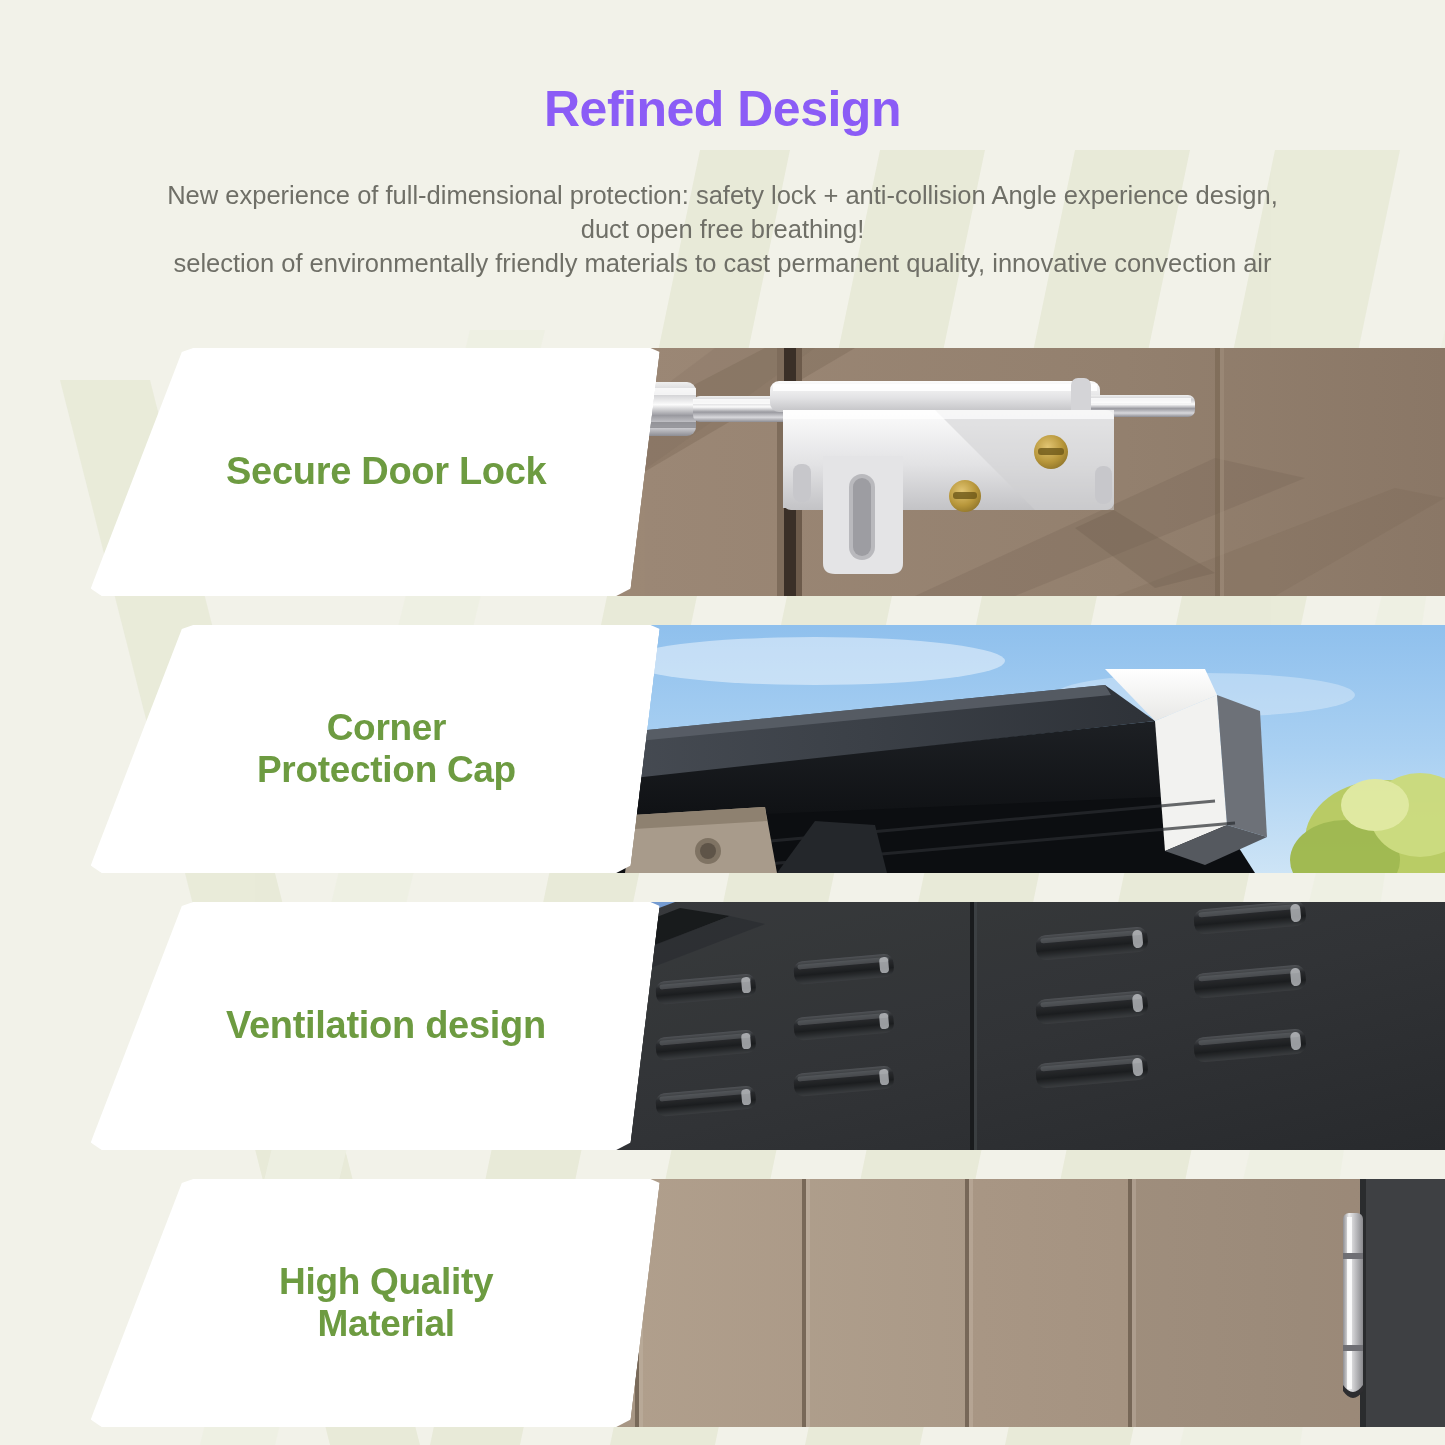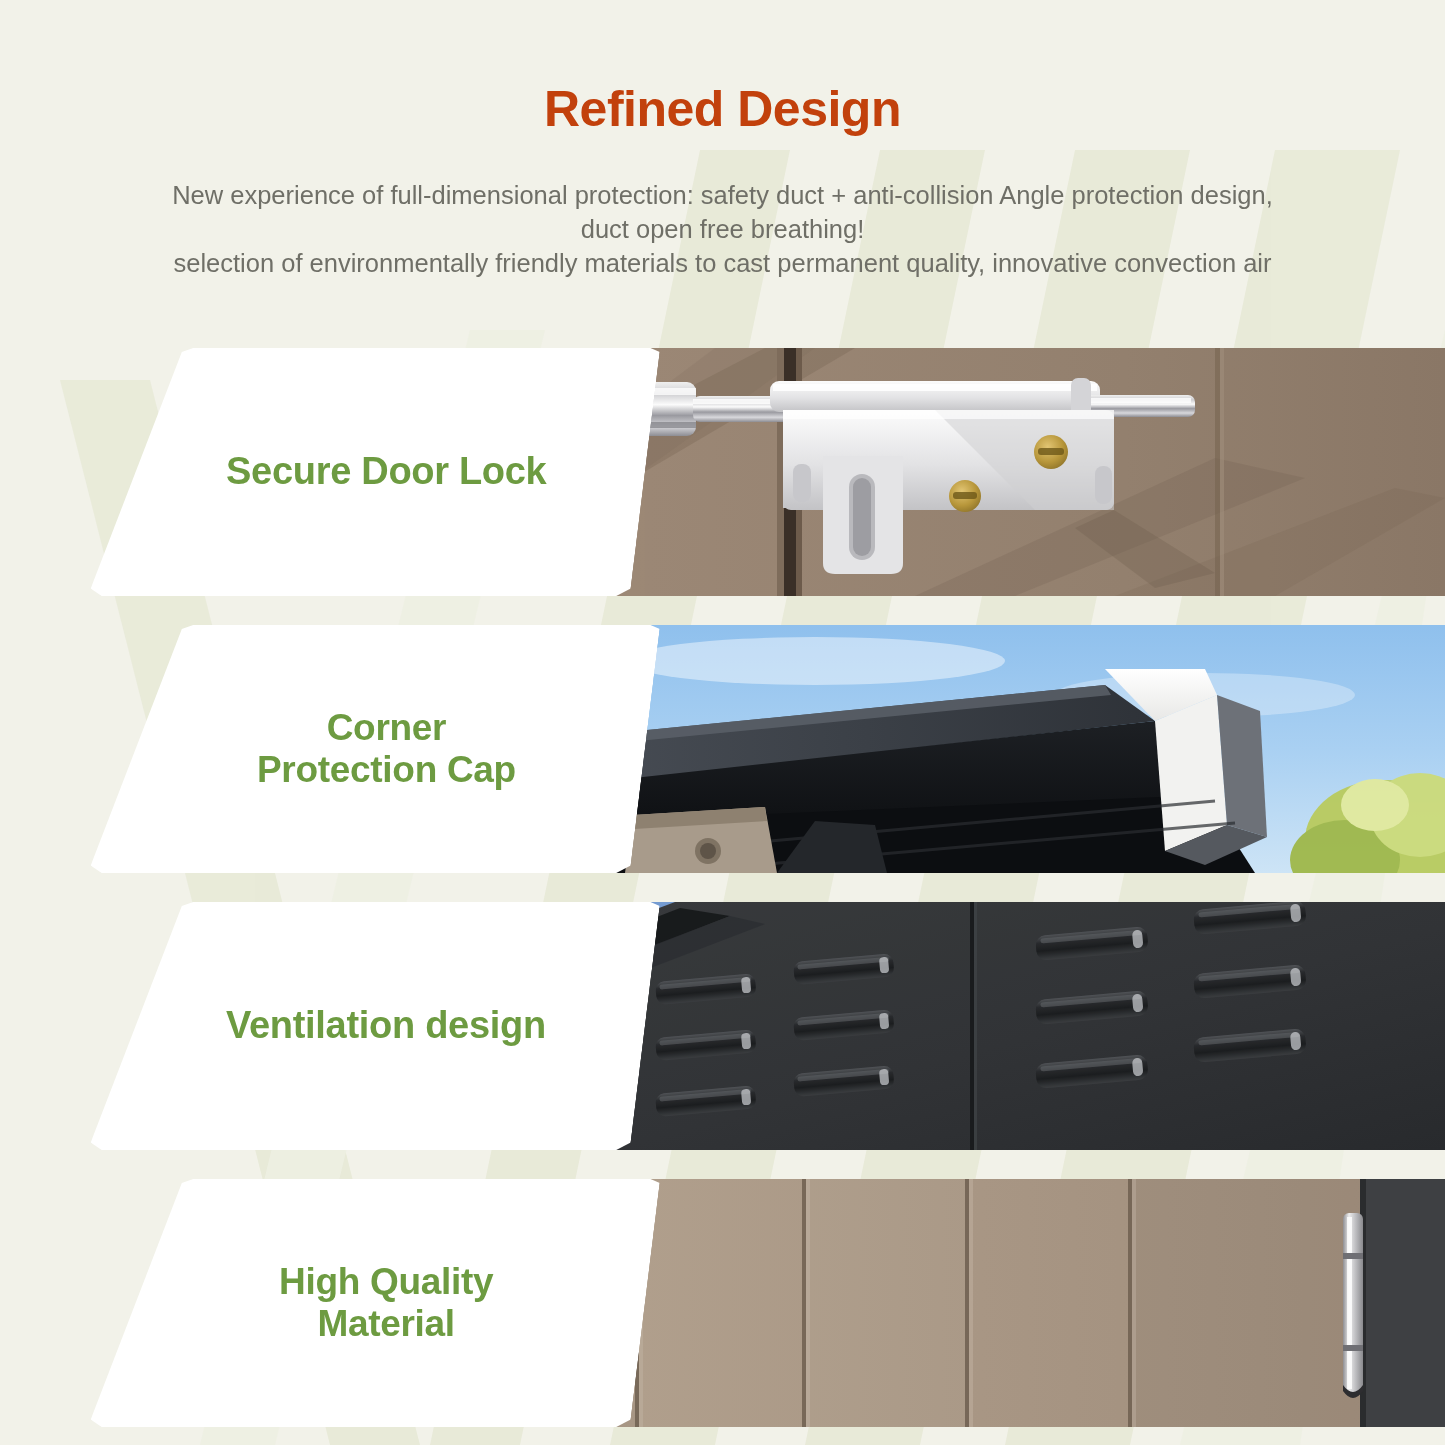--- a/index.html
+++ b/index.html
@@ -10,21 +10,21 @@
     position:relative;
     overflow:hidden;
   }
 
   
   .bg-wm { position:absolute; inset:0; overflow:hidden; pointer-events:none; z-index:0; }
 
   
   .header { position:absolute; top:0; left:0; width:1445px; z-index:3; text-align:center; }
   .title {
-    font-size:50px; font-weight:bold; color:#c2410c;
+    font-size:50px; font-weight:bold; color:#8b5cf6;
     letter-spacing:-0.5px; padding-top:84px; line-height:1;
   }
   .subtitle {
     font-size:25.5px; color:#6f6f67; line-height:1.34;
     width:1340px; margin:44px auto 0; font-weight:normal;
   }
 
   
   .cards { position:absolute; top:348px; left:0; width:1445px; z-index:2; }
   .card {
@@ -77,21 +77,21 @@
     <g fill="#edefe2" opacity="0.9">
       <polygon points="200,1445 470,330 545,330 275,1445"></polygon>
       <polygon points="1180,1445 1445,330 1445,470 1300,1445"></polygon>
     </g>
   </svg>
 </div>
 
 <div class="header">
   <div class="title">Refined Design</div>
   <div class="subtitle">
-    <div>New experience of full-dimensional protection: safety duct + anti-collision Angle protection design,</div>
+    <div>New experience of full-dimensional protection: safety lock + anti-collision Angle experience design,</div>
     <div>duct open free breathing!</div>
     <div>selection of environmentally friendly materials to cast permanent quality, innovative convection air</div>
   </div>
 </div>
 
 <div class="cards">
 
   <div class="card">
     <div class="card-inner">
       <div class="photo">

